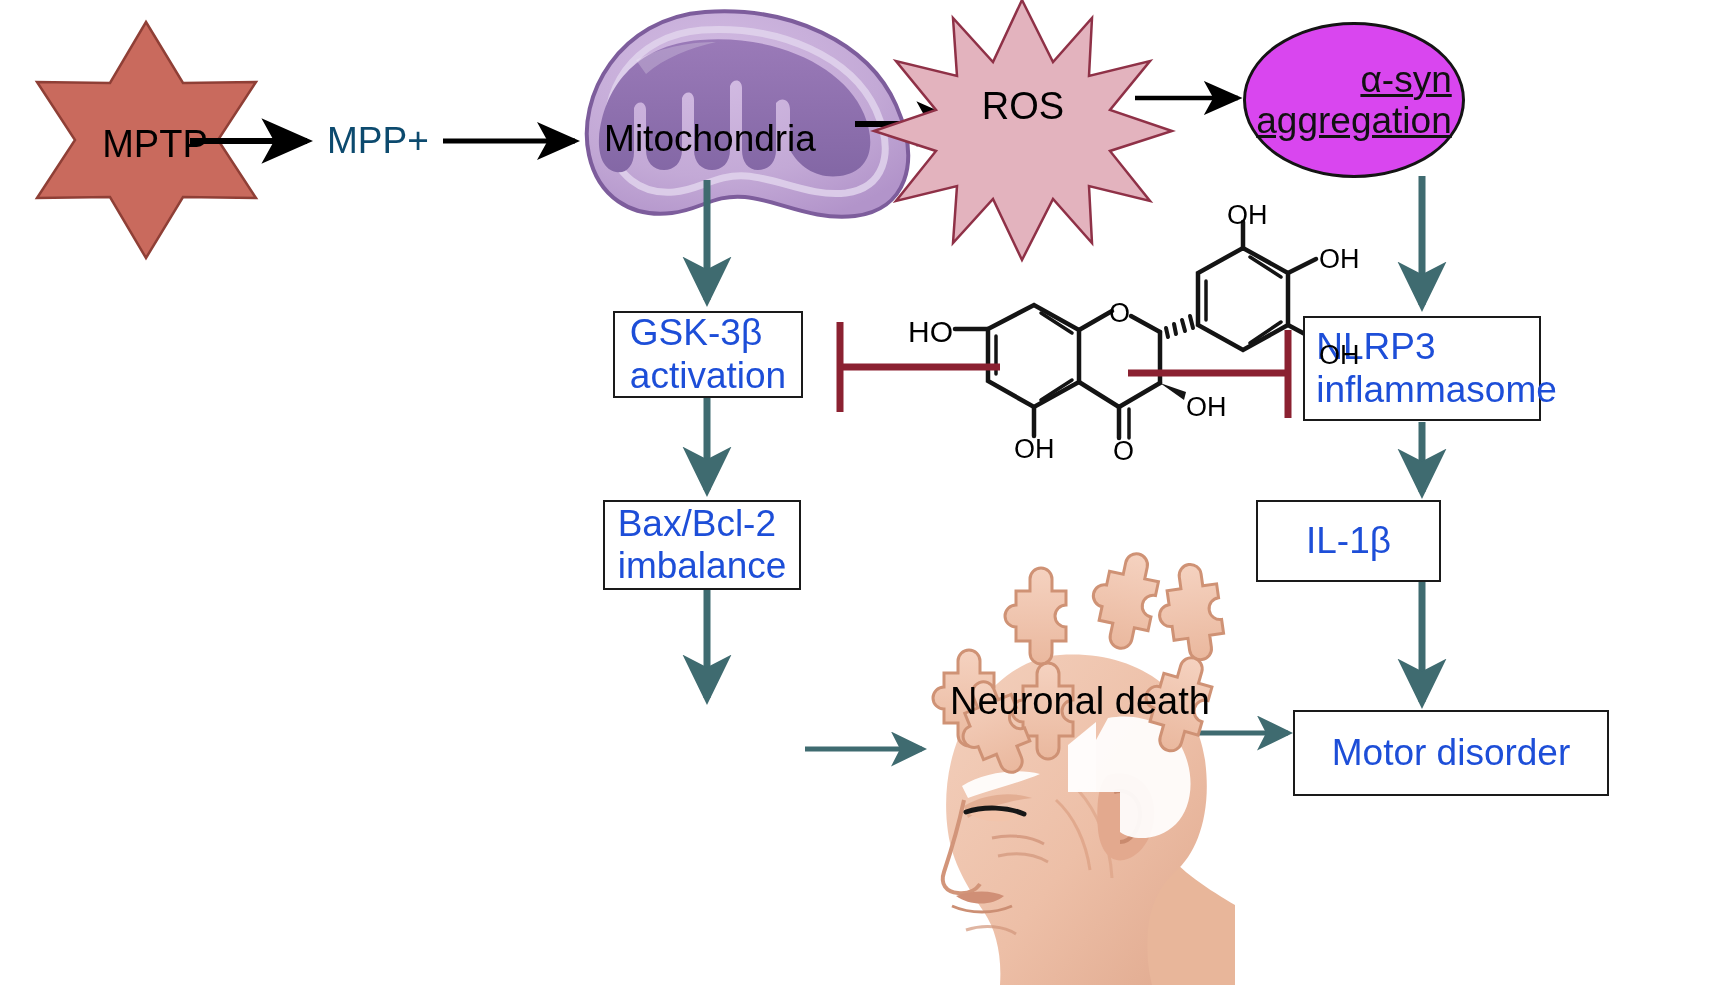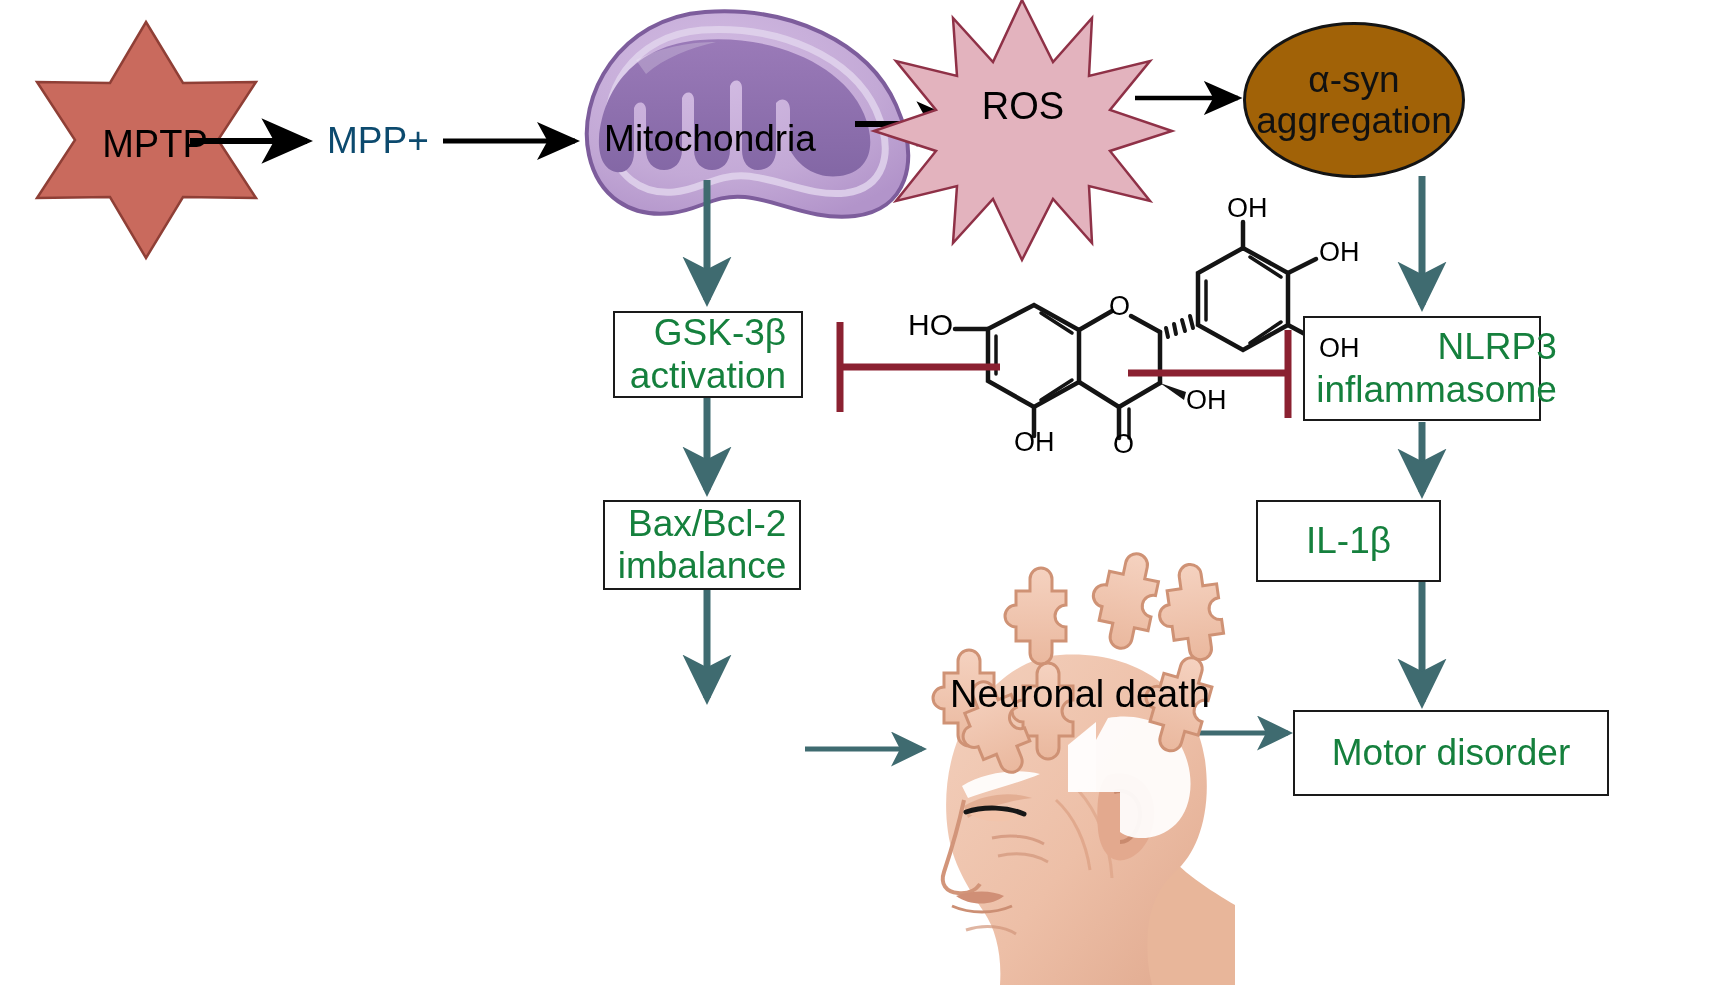--- a/index.html
+++ b/index.html
@@ -24,59 +24,61 @@
     height: 985px;
   }
   .boxnode {
     position: absolute;
     box-sizing: border-box;
     border: 2.5px solid #1a1a1a;
     background: #ffffff;
     display: flex;
     align-items: center;
     justify-content: center;
-    text-align: right;
+    text-align: left;
     font-size: 37px;
-    color: #15803d;
+    color: #1d4ed8;
     line-height: 1.14;
     white-space: pre-line;
   }
   .plainlabel {
     position: absolute;
     font-size: 37px;
     color: #0c4a6e;
     white-space: nowrap;
   }
   .ellipse-node {
     position: absolute;
     box-sizing: border-box;
     border: 3px solid #141414;
     border-radius: 50%;
-    background: #a16207;
+    background: #d946ef;
     display: flex;
     align-items: center;
     justify-content: center;
-    text-align: center;
+    text-align: right;
     font-size: 37px;
     color: #111111;
     line-height: 1.12;
     white-space: pre-line;
+    text-decoration: underline;
   }
   .shape-text {
     position: absolute;
     font-size: 38px;
     color: #000000;
     text-align: center;
     white-space: nowrap;
   }
   .overlay-text {
     position: absolute;
     font-size: 38px;
     color: #000000;
     white-space: nowrap;
+    margin-top: 7px;
   }
 </style>
 </head>
 <body>
 
 <div id="canvas">
 
   <svg class="layer" viewBox="0 0 1730 985">
     <defs>
       <marker id="arrowBlack" markerWidth="9" markerHeight="9" refX="7.6" refY="4" orient="auto" markerUnits="strokeWidth">

